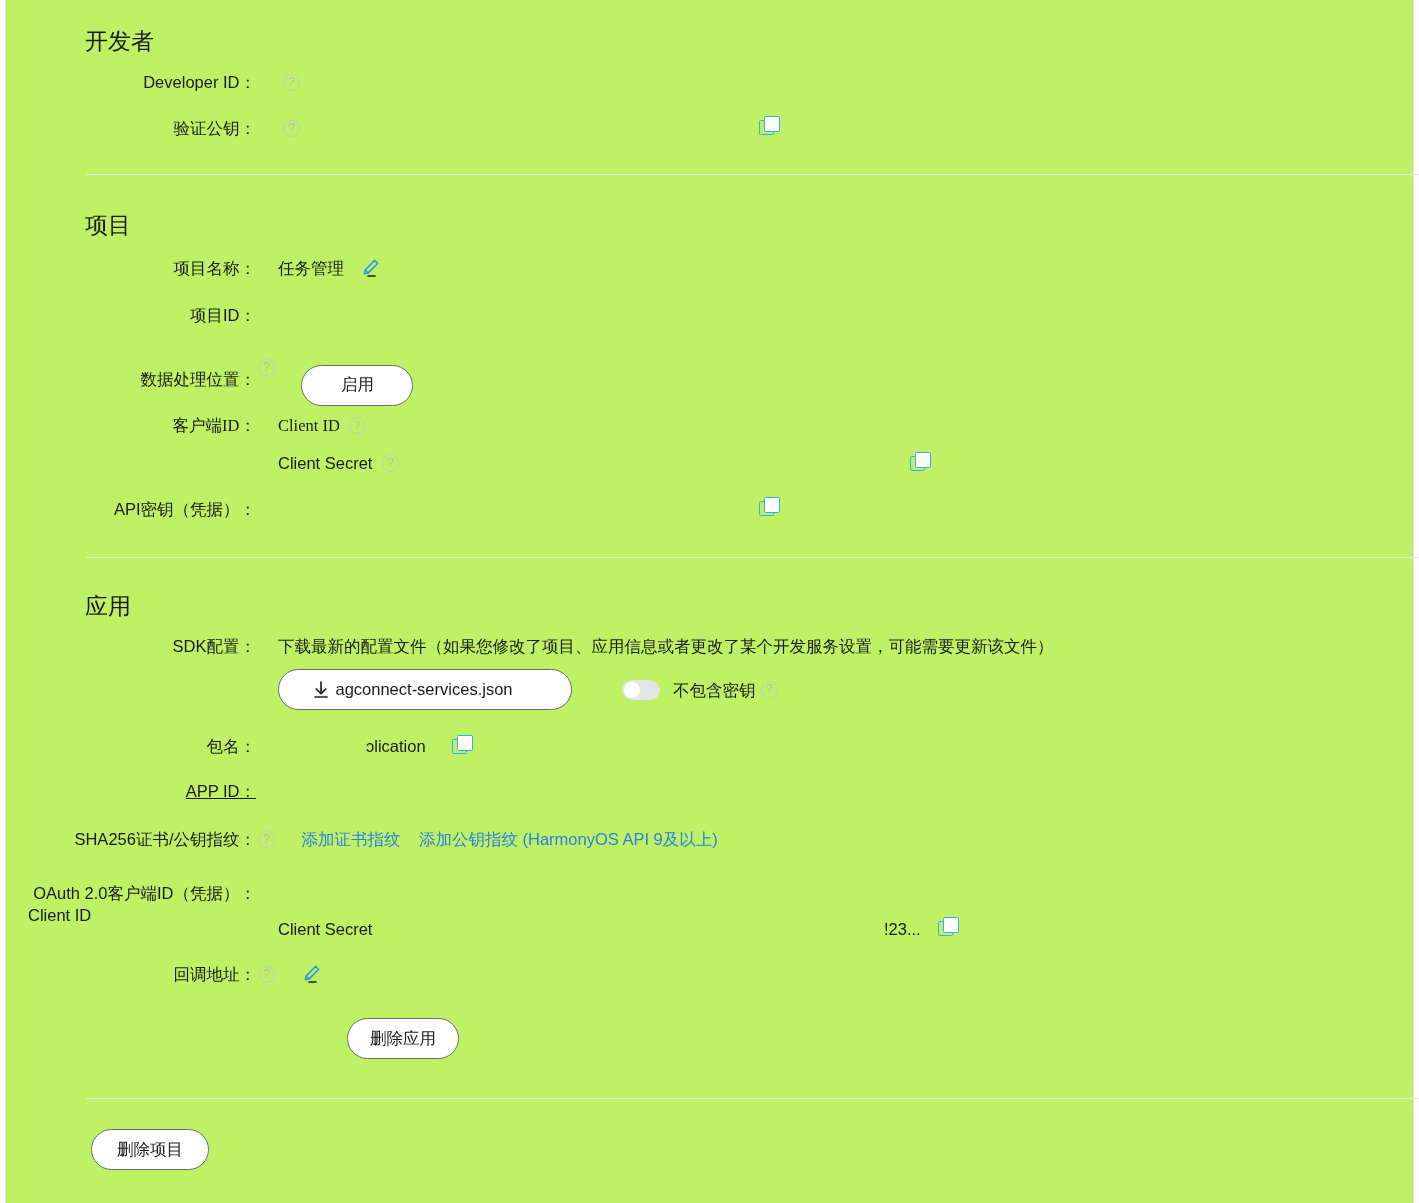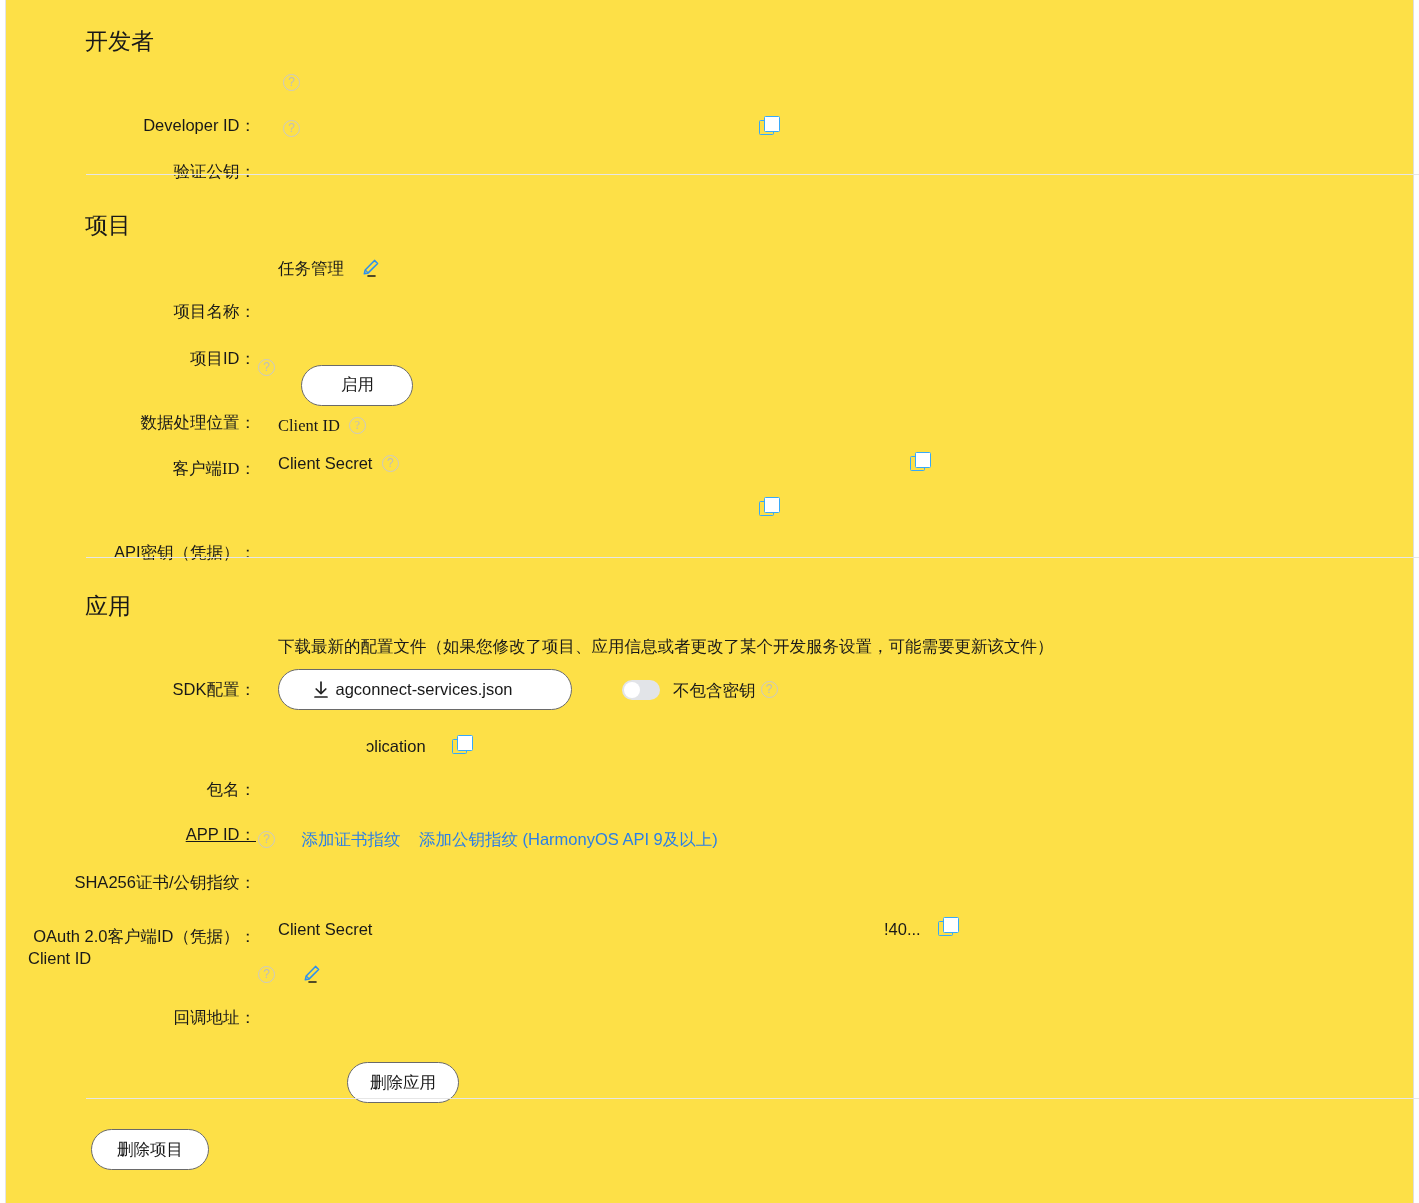--- a/index.html
+++ b/index.html
@@ -13,21 +13,21 @@
     color: #191919;
     overflow: hidden;
     position: relative;
   }
   .page {
     position: absolute;
     left: 5px; top: 0px;
     width: 1409px; height: 1203px;
     border-left: 1px solid #e4e4e4;
     border-right: 1px solid #dedede;
-    background: #fde047;
+    background: #bef264;
   }
   .section {
     position: relative;
   }
   .divider {
     height: 1px;
     background: #e6e6e6;
     margin-left: 40px;
     margin-right: 0px;
   }
@@ -45,21 +45,20 @@
   }
   .label {
     width: 250px;
     min-width: 250px;
     text-align: right;
     font-size: 16.5px;
     color: #191919;
     padding-right: 0px;
     line-height: 22px;
     white-space: nowrap;
-    margin-top: 43px;
   }
   .field {
     padding-left: 22px;
     position: relative;
     flex: 1;
     line-height: 22px;
   }
   .fieldtext {
     font-size: 16.5px;
     color: #191919;
@@ -141,21 +140,21 @@
   .btn-download .dl-label {
     width: 100%;
     padding-left: 14px;
   }
   .dl-icon {
     position: absolute;
     left: 32px; top: 50%;
     transform: translateY(-50%);
     width: 20px; height: 20px;
   }
-  .btn-del-app { width: 112px; height: 41px; margin-top: 44px; }
+  .btn-del-app { width: 112px; height: 41px; }
   .btn-del-proj { width: 118px; height: 41px; }
   
   .toggle {
     display: inline-block;
     width: 38px; height: 20px;
     border-radius: 10px;
     background: #e2e4e8;
     position: relative;
     vertical-align: -4px;
     cursor: pointer;
@@ -320,21 +319,21 @@
       <div class="label">OAuth 2.0客户端ID（凭据）：</div>
       <div class="field">
         <span class="fieldtext">Client ID</span>
       </div>
     </div>
 
     <div class="row abs" style="left:0; top:918px; width:1409px;">
       <div class="label"></div>
       <div class="field">
         <span class="fieldtext">Client Secret</span>
-        <span class="fieldtext abs" style="left:628px; top:0;">!40...</span>
+        <span class="fieldtext abs" style="left:628px; top:0;">!23...</span>
         <span class="copy-icon abs" style="left:682px; top:-1px;"></span>
       </div>
     </div>
 
     <div class="row abs" style="left:0; top:963px; width:1409px;">
       <div class="label">回调地址：</div>
       <div class="field" style="padding-left:0;">
         <span class="help" style="margin-left:2px;"></span>
         <span class="pencil-icon" style="margin-left:22px;">
           <svg viewBox="0 0 22 22" width="22" height="22">

